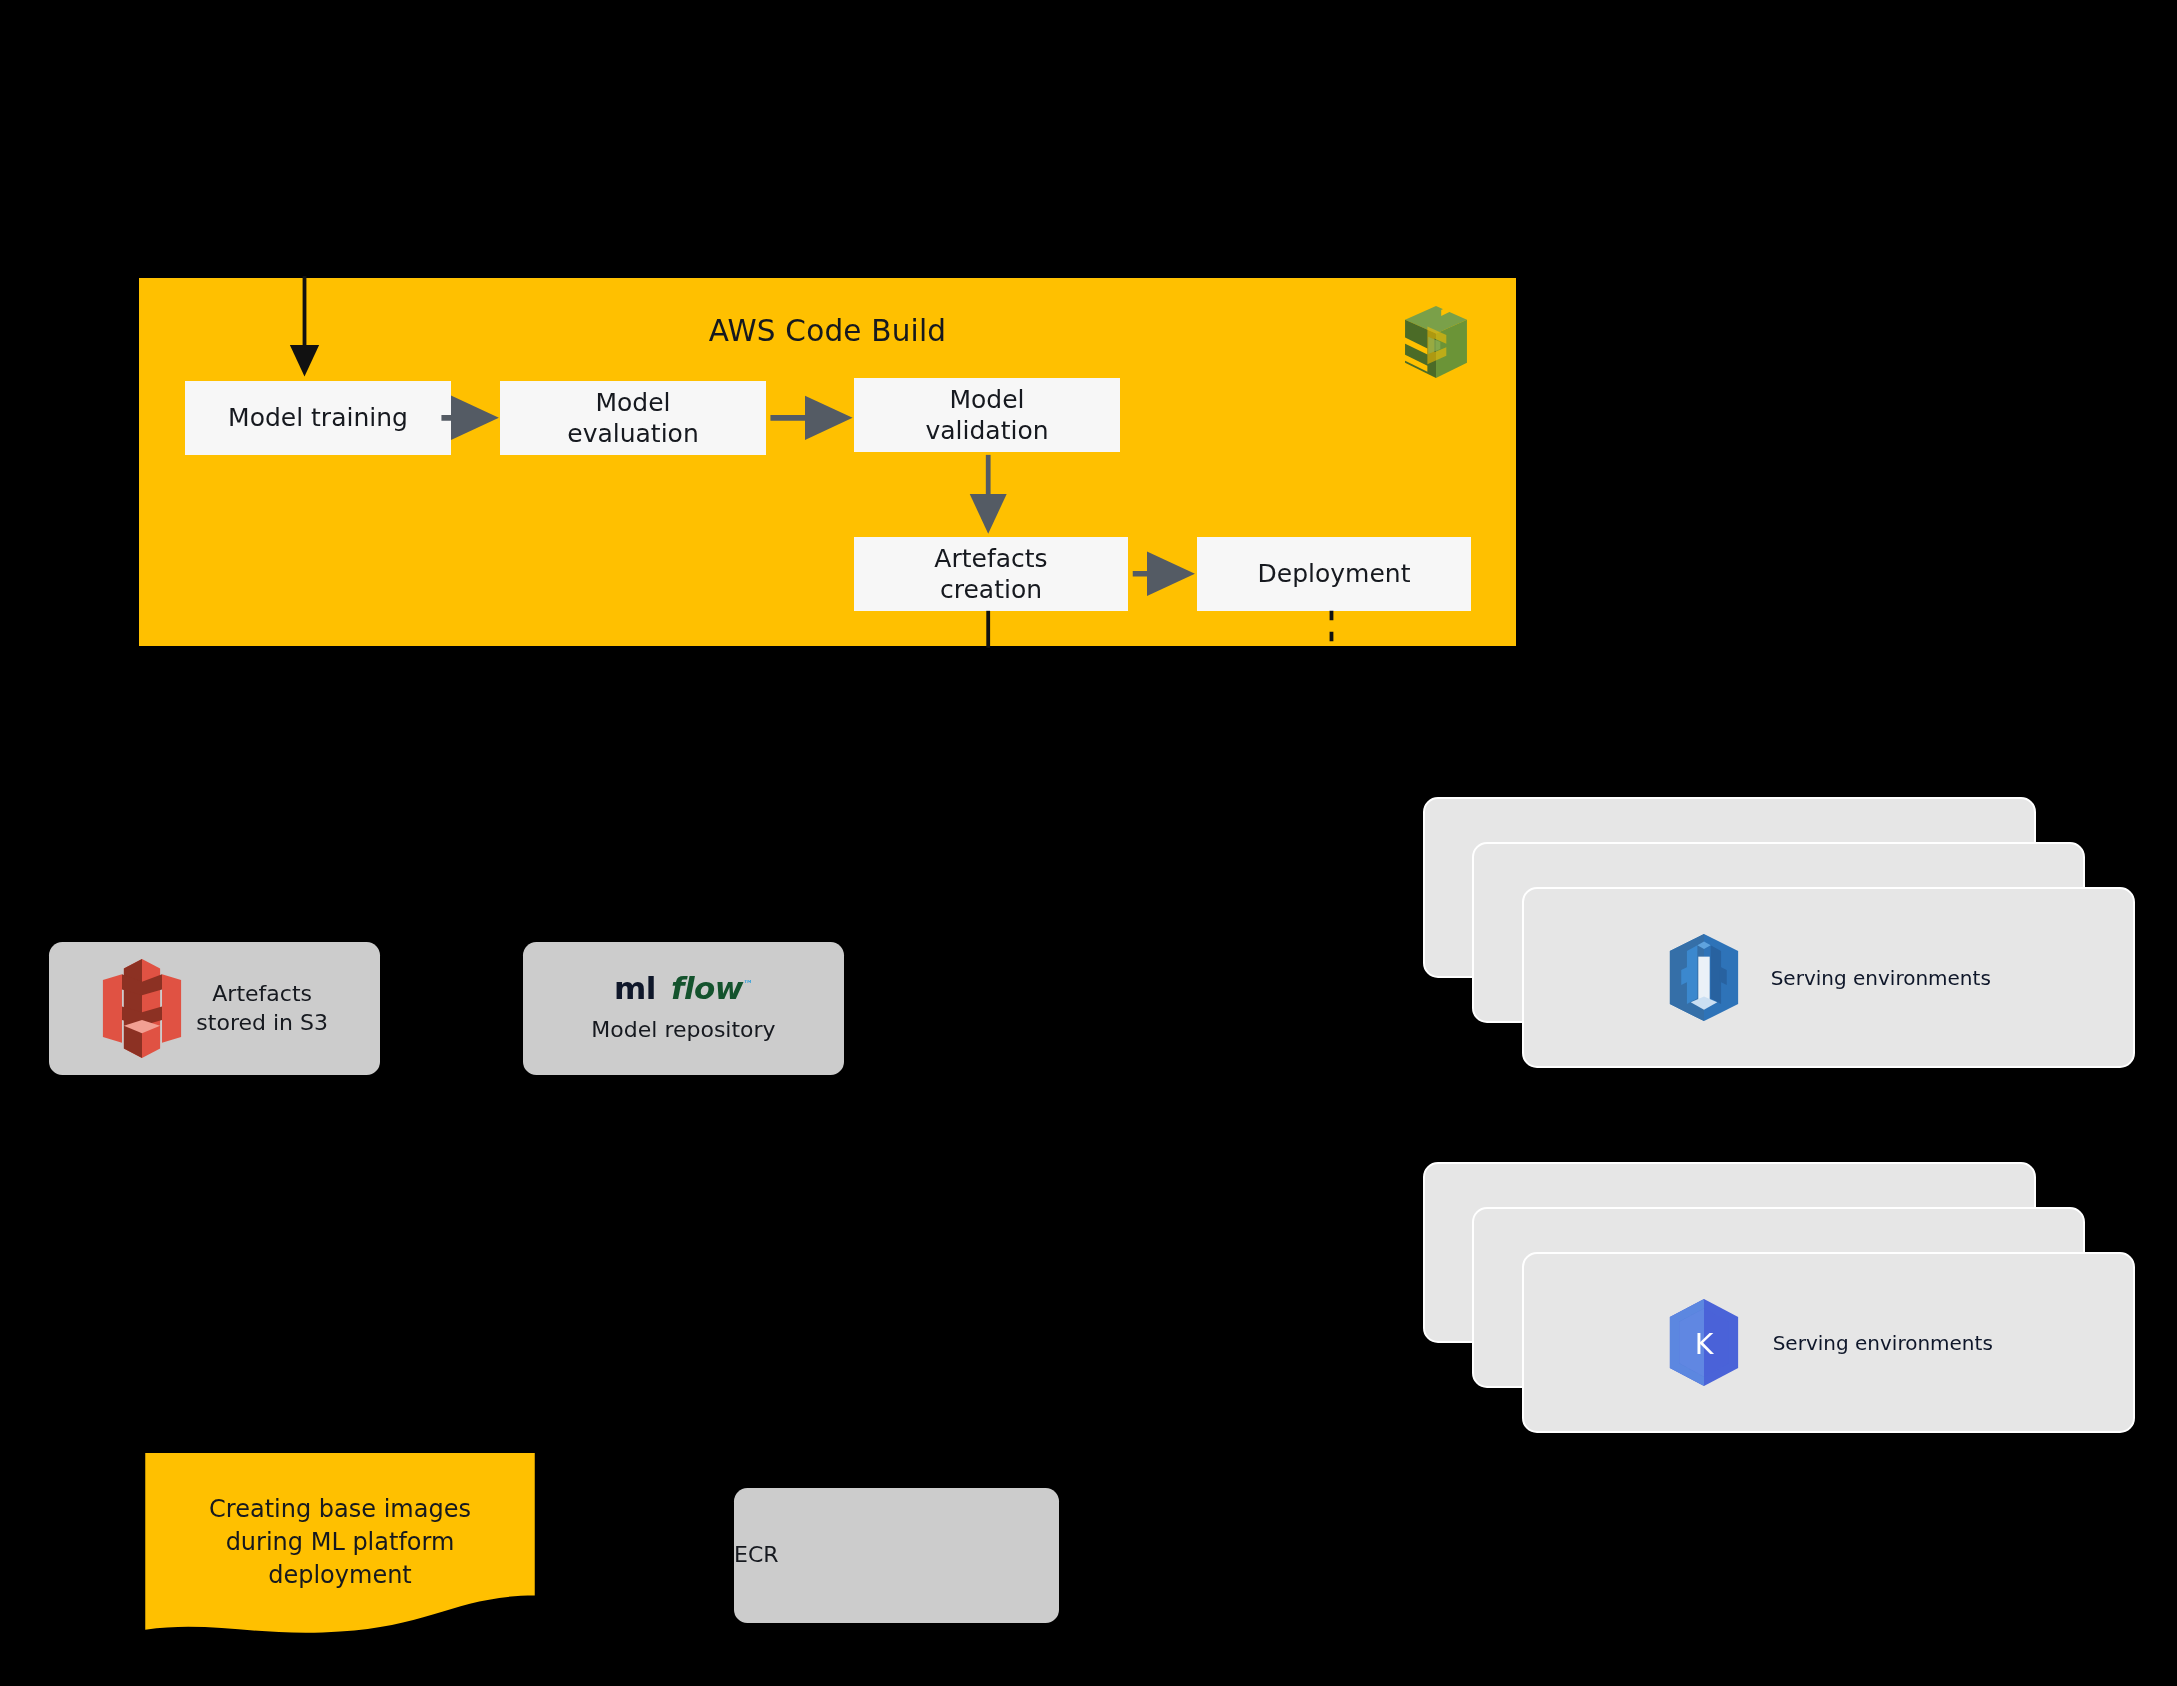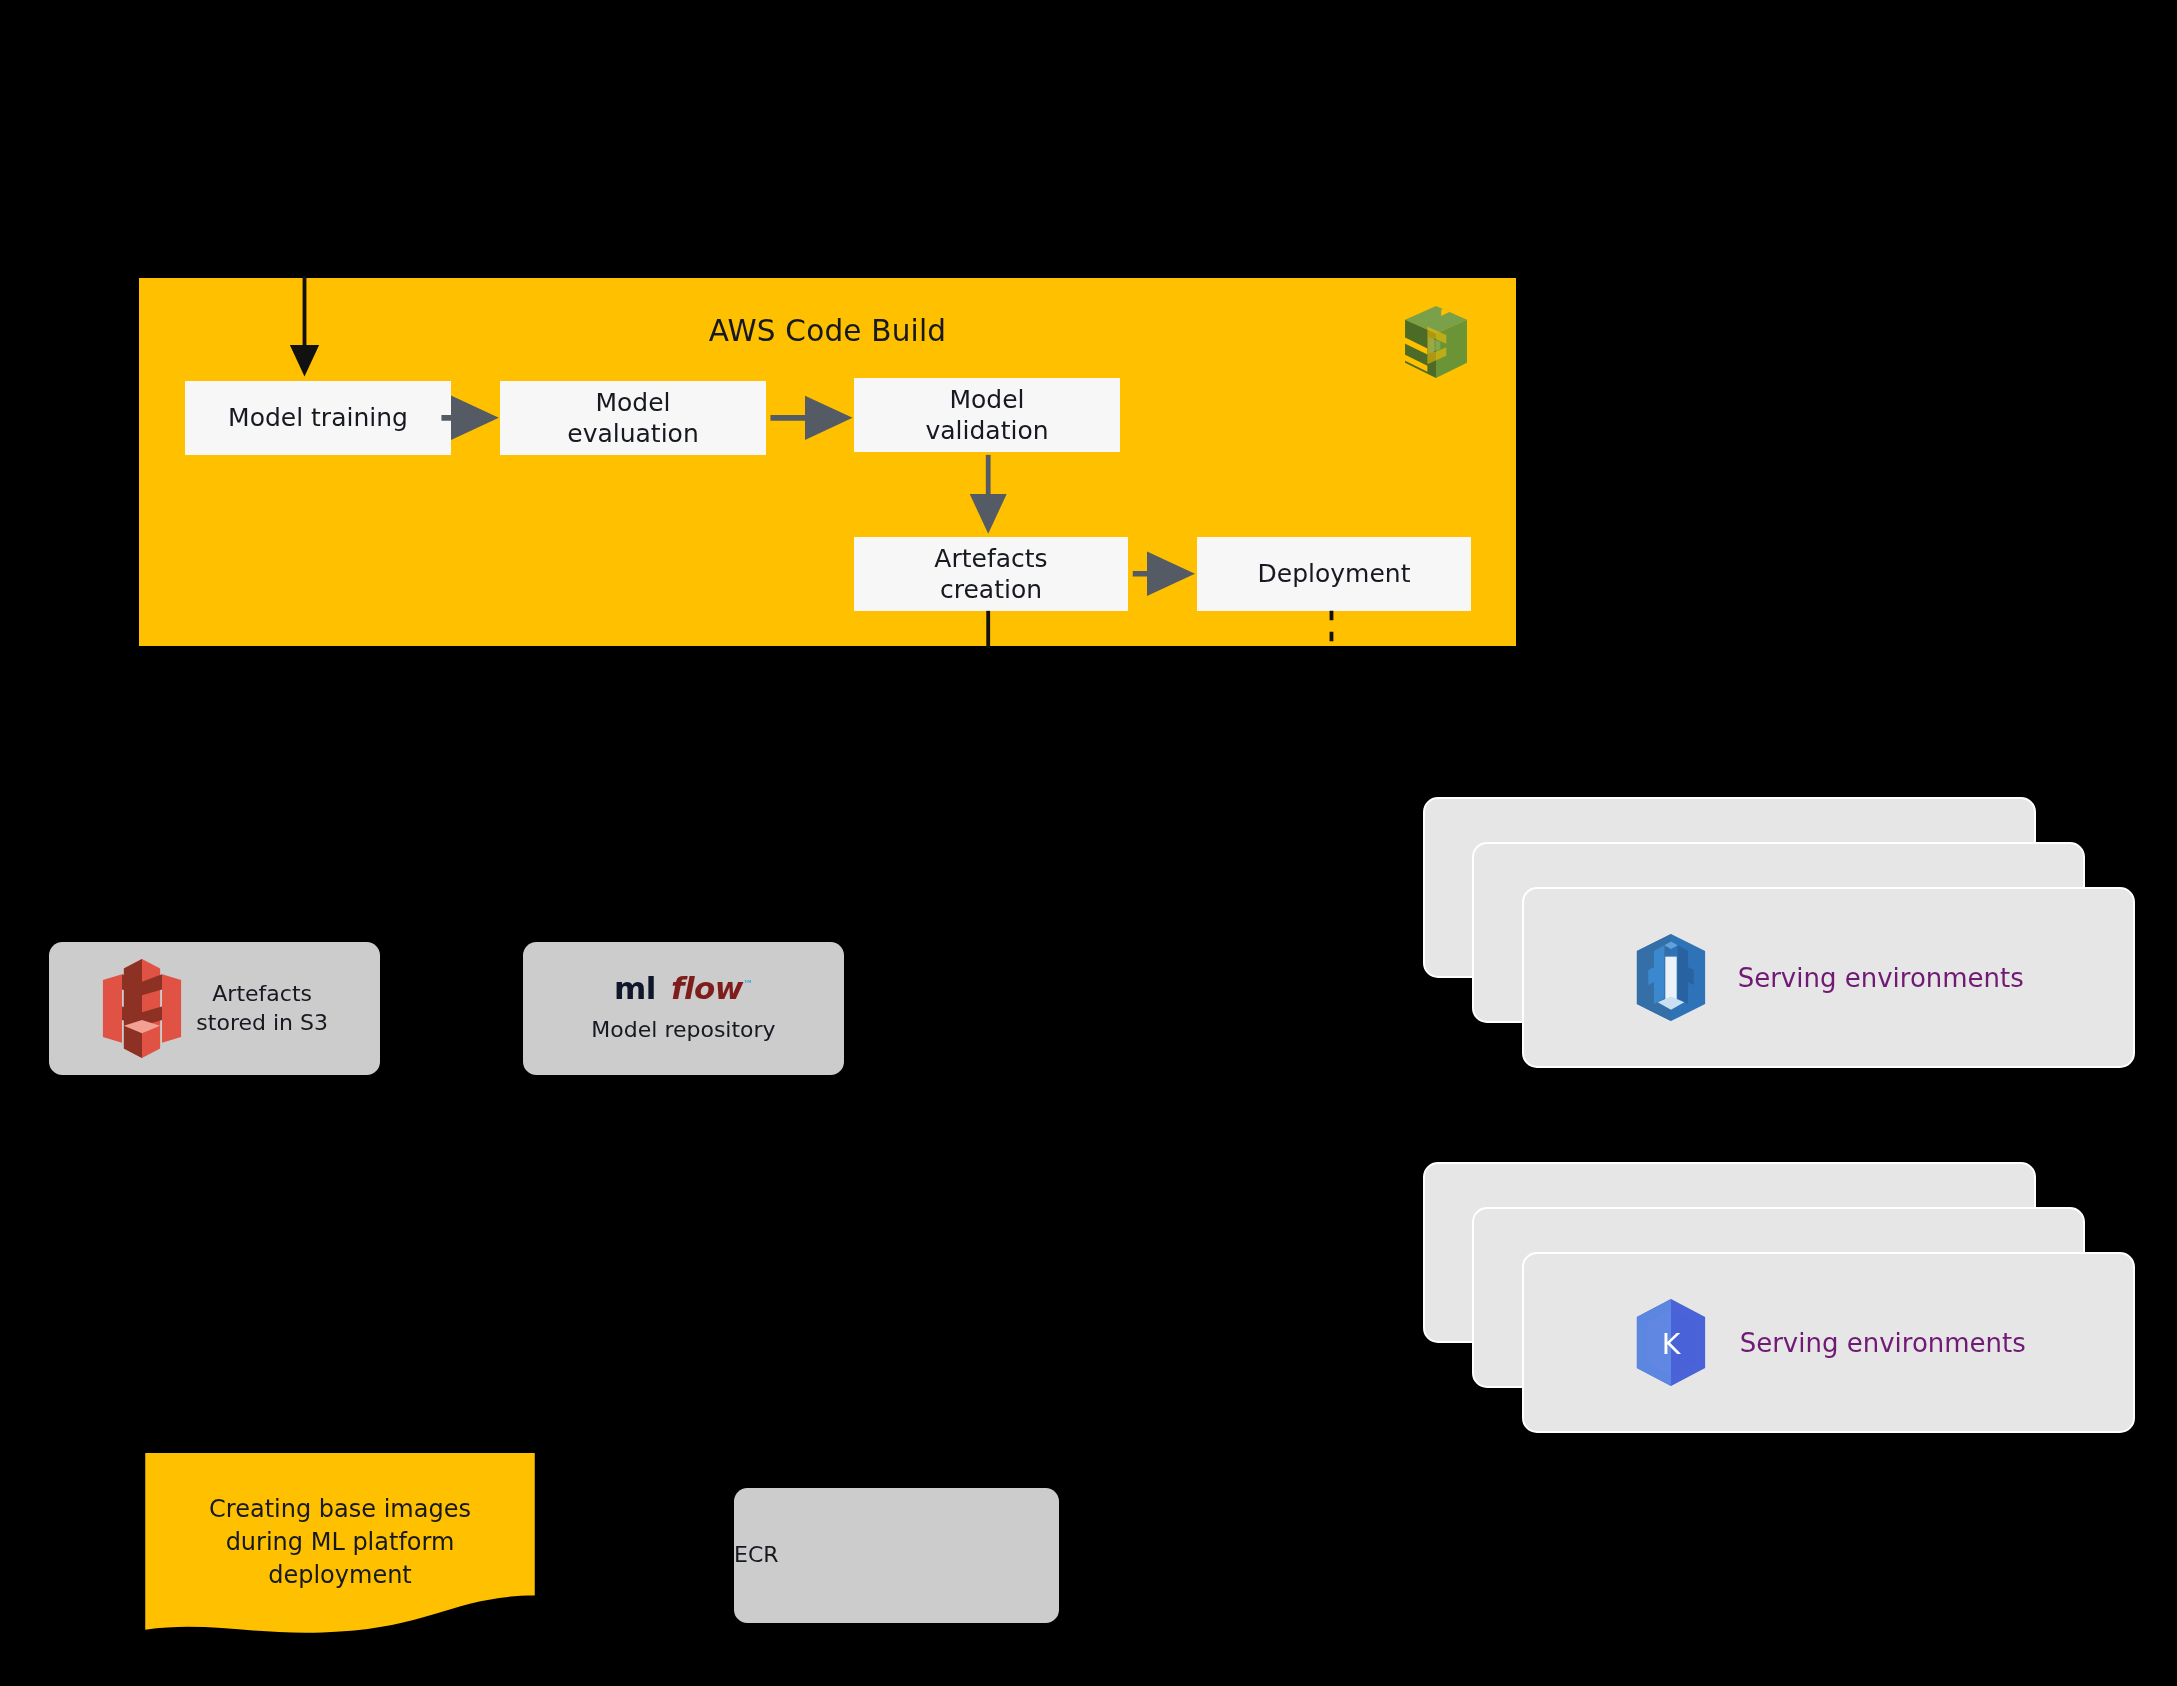--- a/index.html
+++ b/index.html
@@ -125,21 +125,21 @@
   }
 
   .mlflow-word {
     font-size: 31px;
     font-weight: 700;
     letter-spacing: -0.5px;
     line-height: 1;
     position: relative;
   }
   .mlflow-ml { color: #0f172a; }
-  .mlflow-flow { color: #7f1d1d; font-style: italic; margin-left: 15px; }
+  .mlflow-flow { color: #14532d; font-style: italic; margin-left: 15px; }
   .mlflow-tm {
     color: #0194E2;
     font-size: 10.5px;
     vertical-align: super;
     font-style: normal;
     font-weight: 400;
   }
 
   
   .serving-stack { position: absolute; }
@@ -162,22 +162,22 @@
   .serving-inner {
     position: absolute;
     left: 0; top: 0;
     width: 100%; height: 100%;
     display: flex;
     align-items: center;
     justify-content: center;
     gap: 28.5px;
   }
   .serving-label {
-    color: #701a75;
-    font-size: 26px;
+    color: #0f172a;
+    font-size: 20px;
   }
 
   
   .note-wrap {
     position: absolute;
     left: 145px;
     top: 1453px;
     width: 390px;
     height: 190px;
   }

